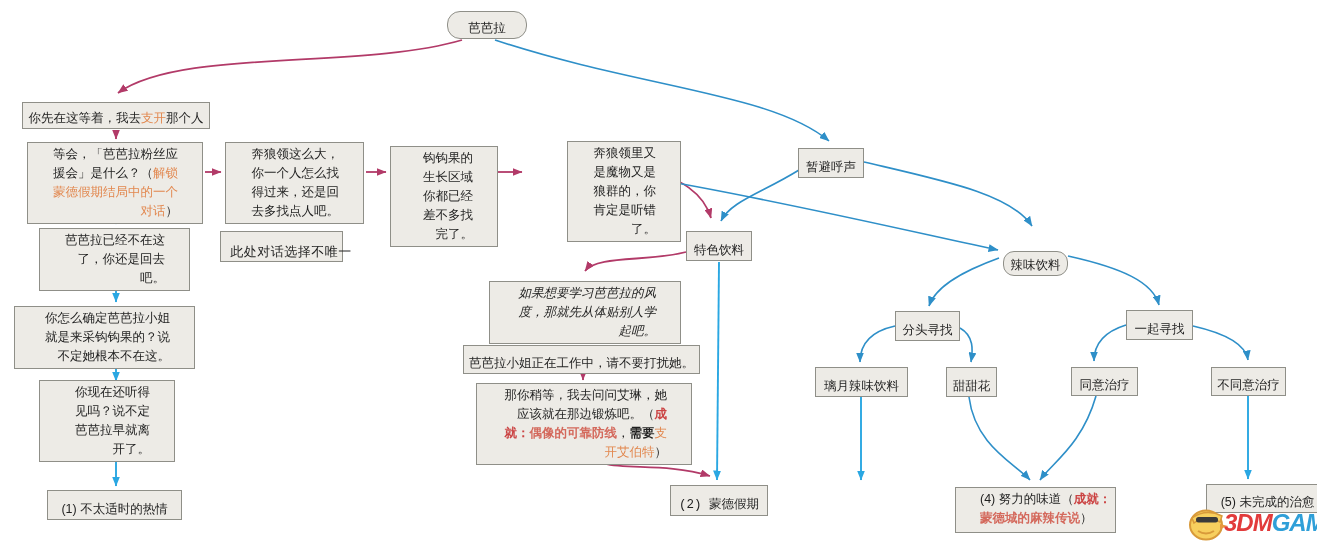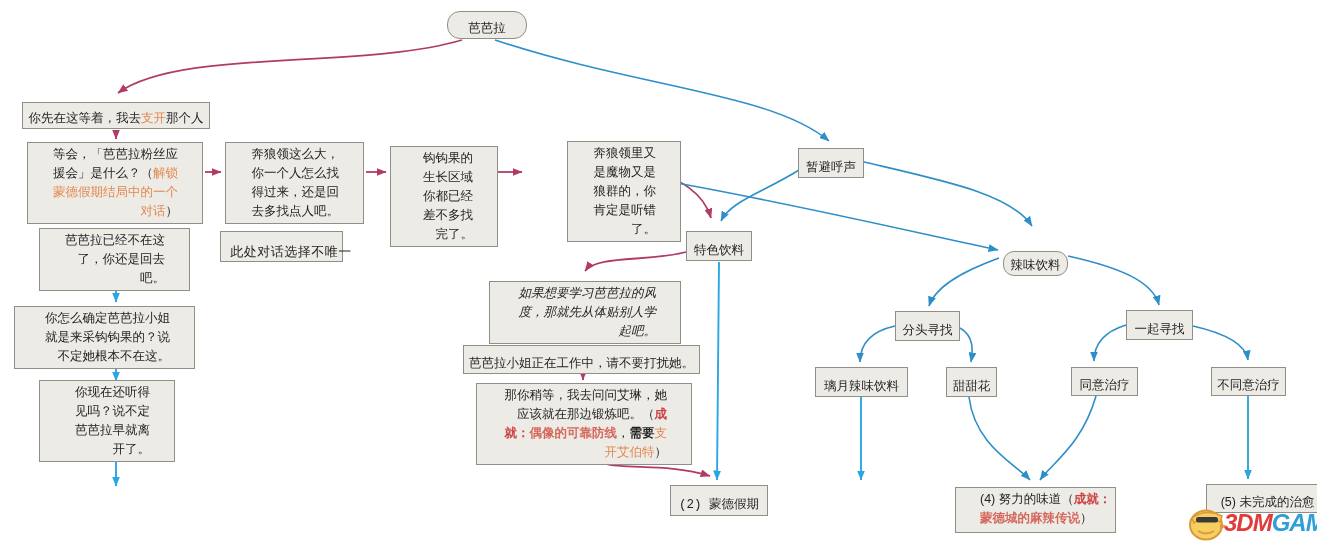--- a/index.html
+++ b/index.html
@@ -134,20 +134,23 @@
       <span class="seg-k">暂避呼声</span>
     </div>
 
   <div class="node pill bold" style="left:220px;top:231px;width:123px;height:31px;">
       <span class="seg-k">此处对话选择不唯一</span>
     </div>
 
   <div class="node para" style="left:39px;top:228px;width:151px;min-height:47px;"><span class="seg-k">芭芭拉已经不在这了，你还是回去吧。</span></div>
   <div class="node para" style="left:14px;top:306px;width:181px;min-height:47px;"><span class="seg-k">你怎么确定芭芭拉小姐就是来采钩钩果的？说不定她根本不在这。</span></div>
   <div class="node para" style="left:39px;top:380px;width:136px;min-height:44px;"><span class="seg-k">你现在还听得见吗？说不定芭芭拉早就离开了。</span></div>
+  <div class="node pill" style="left:47px;top:490px;width:135px;height:30px;">
+      <span class="seg-k">(1) 不太适时的热情</span>
+    </div>
 
   <div class="node pill" style="left:686px;top:231px;width:66px;height:30px;">
       <span class="seg-k">特色饮料</span>
     </div>
   <div class="node para" style="left:489px;top:281px;width:192px;min-height:44px;font-style:italic;"><span class="seg-k">如果想要学习芭芭拉的风度，那就先从体贴别人学起吧。</span></div>
   <div class="node pill" style="left:463px;top:345px;width:237px;height:29px;">
       <span class="seg-k">芭芭拉小姐正在工作中，请不要打扰她。</span>
     </div>
   <div class="node para" style="left:476px;top:383px;width:216px;min-height:63px;"><span class="seg-k">那你稍等，我去问问艾琳，她应该就在那边锻炼吧。（</span><span class="seg-r">成就：</span><span class="seg-s">偶像的可靠防线</span><span class="seg-k">，</span><span class="seg-b">需要</span><span class="seg-o">支开艾伯特</span><span class="seg-k">）</span></div>
   <div class="node pill" style="left:670px;top:485px;width:98px;height:31px;font-family:Liberation Mono, monospace;">

